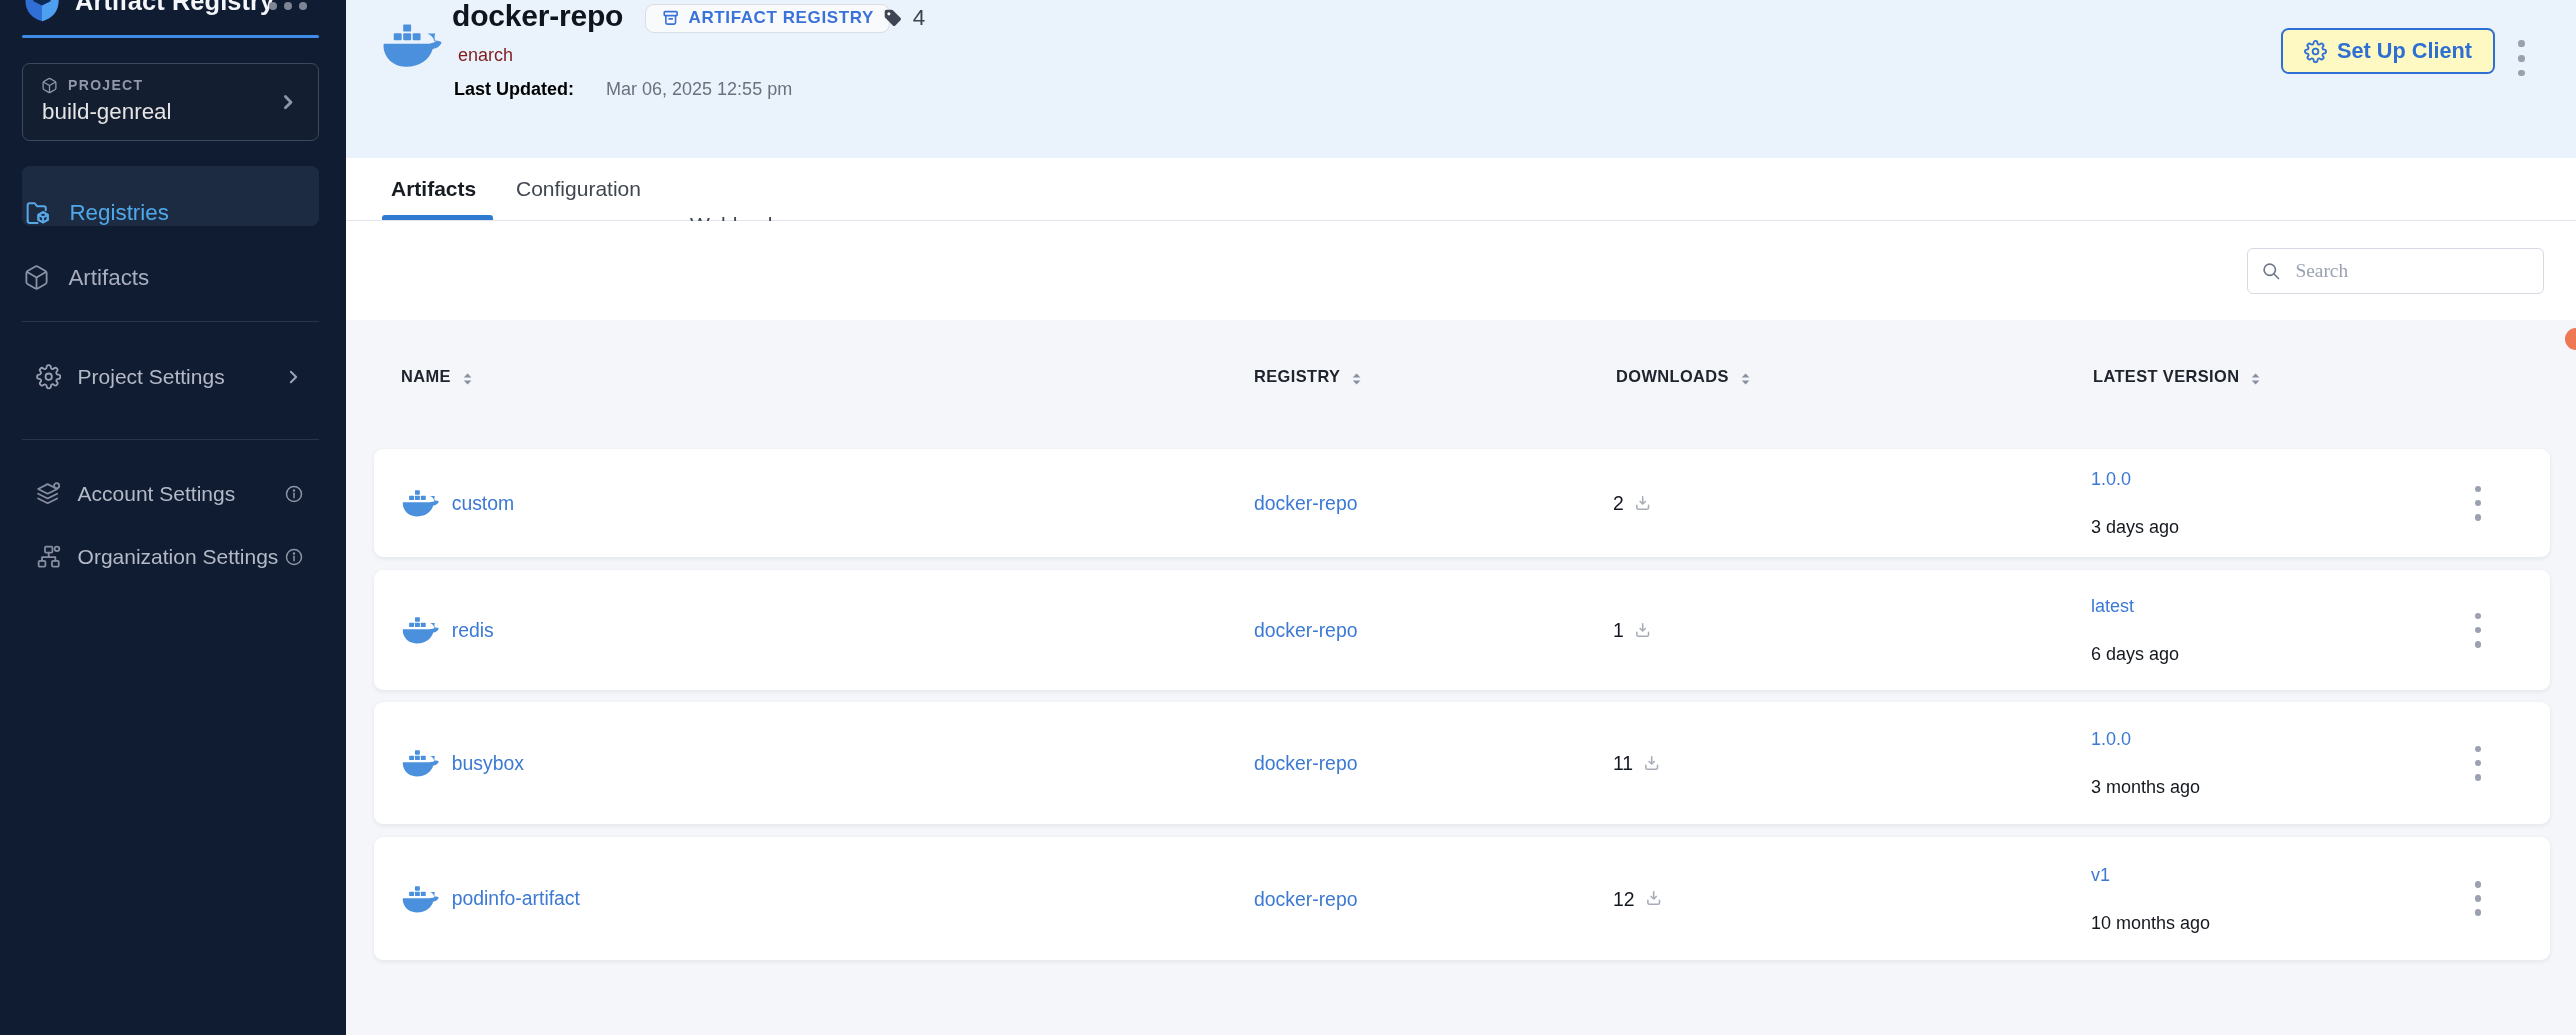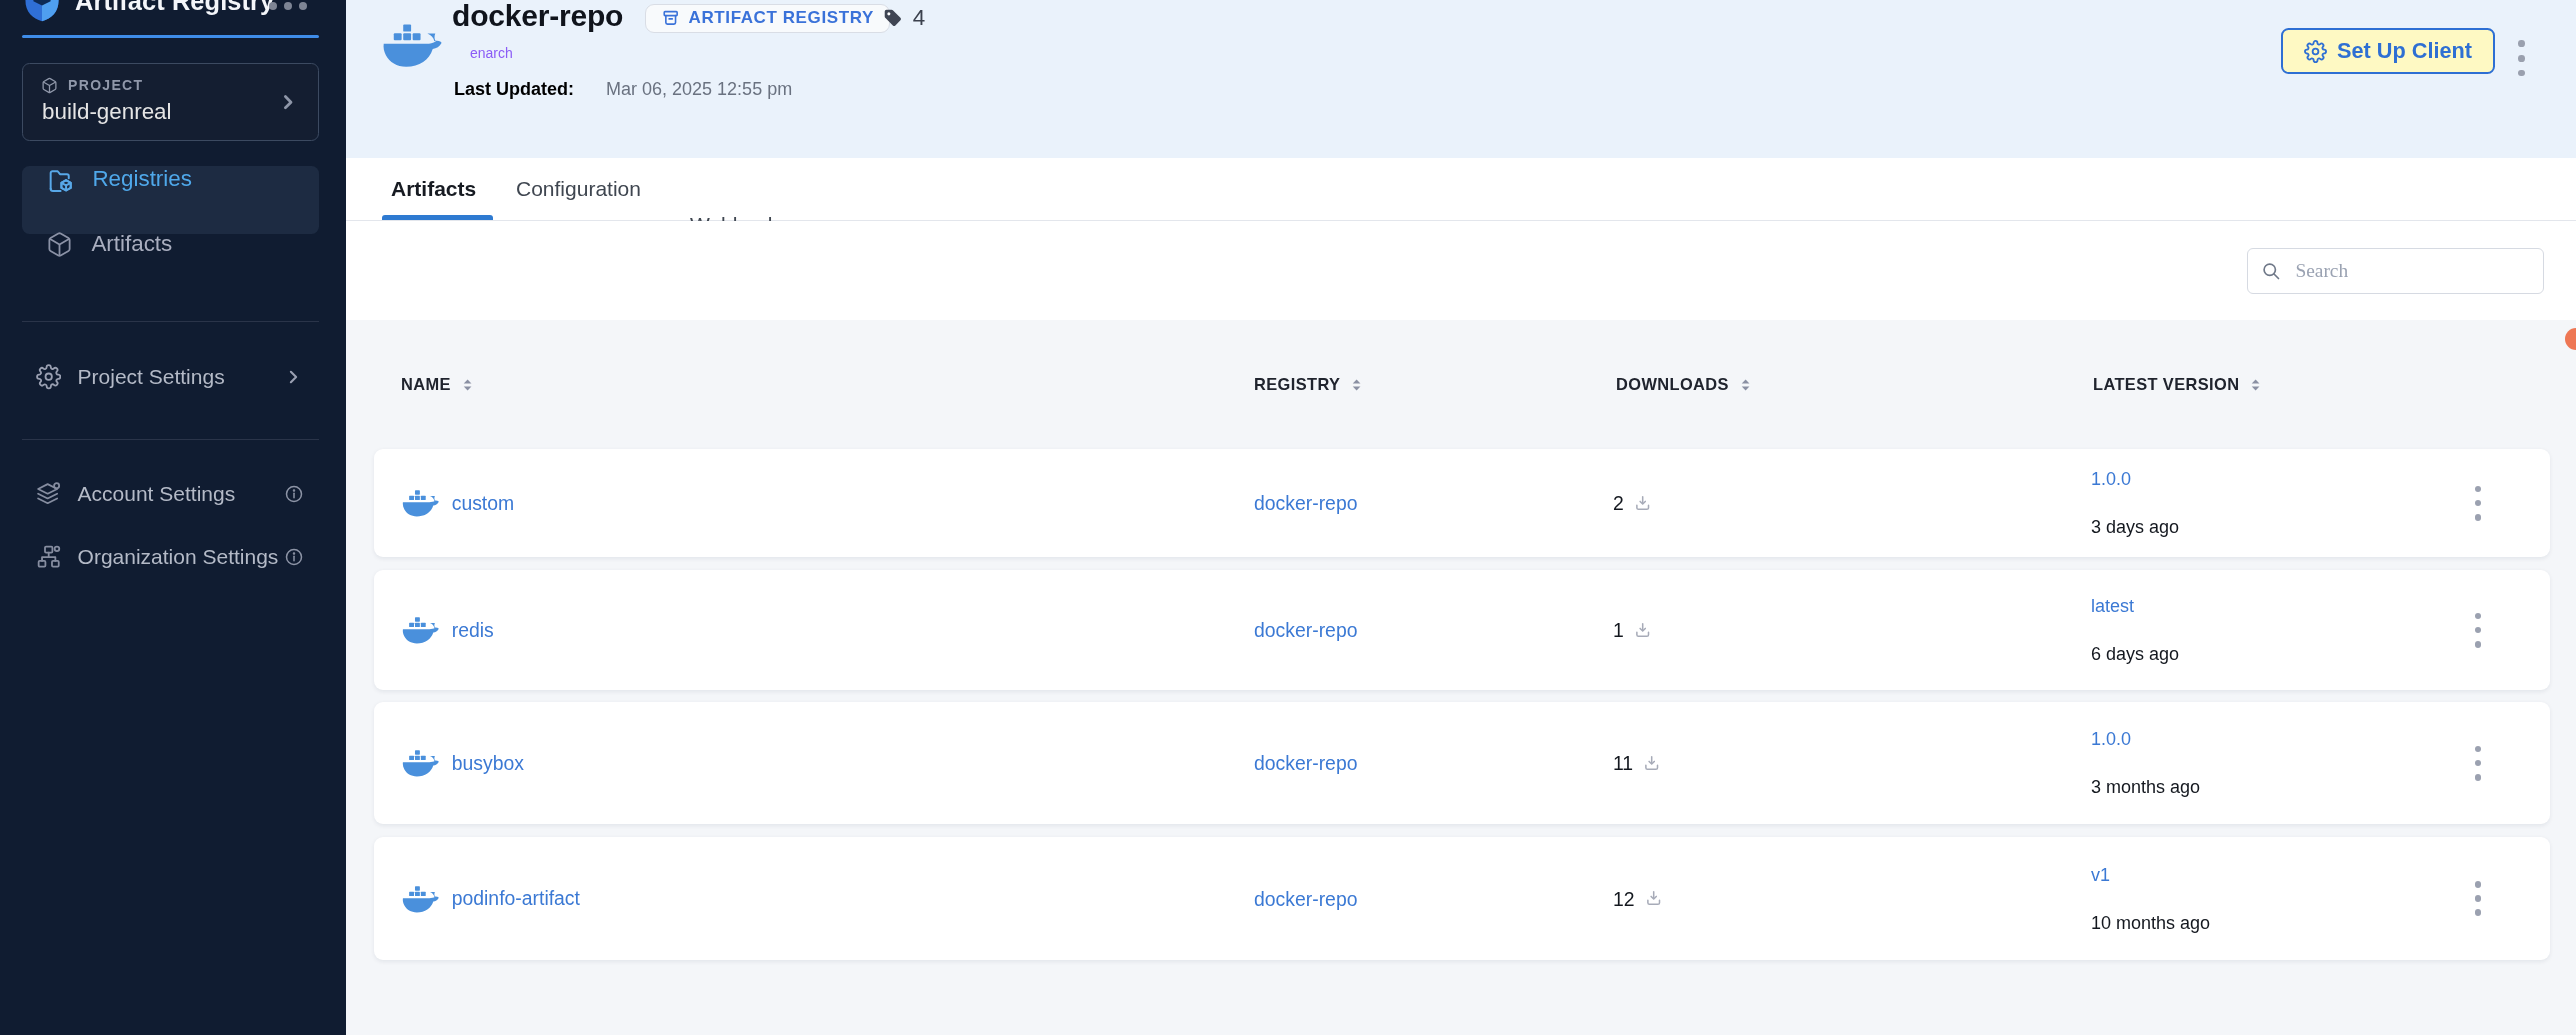--- a/index.html
+++ b/index.html
@@ -14,42 +14,42 @@
   .brand-title{font-size:25.4px;font-weight:bold;color:#f4f6fa;letter-spacing:0.1px;white-space:nowrap;}
   .sb-dots{position:absolute;right:39px;top:1.5px;display:flex;gap:6.7px;cursor:pointer;}
   .sb-dots i{width:8.2px;height:8.2px;border-radius:50%;background:#7d8494;}
   .sb-rule{position:absolute;left:22.4px;width:297px;top:35px;height:3px;background:#3f8ce8;border-radius:1.5px;}
   .project-card{position:absolute;left:22.4px;top:63px;width:297px;height:78px;box-sizing:border-box;
        background:#141e31;border:1.5px solid #3c4a61;border-radius:7.5px;cursor:pointer;}
   .pc-top{position:absolute;left:18px;top:12.7px;display:flex;align-items:center;gap:9.7px;
        color:#9098aa;font-size:14px;font-weight:bold;letter-spacing:1.3px;}
   .pc-name{position:absolute;left:18.7px;top:35px;font-size:22.4px;color:#e5e5e5;}
   .pc-chevron{position:absolute;right:19.4px;top:27px;}
-  .nav-item{position:absolute;left:22.4px;width:297px;height:68px;border-radius:7.5px;display:flex;
-       align-items:flex-start;gap:18px;padding-left:24px;box-sizing:border-box;font-size:22.4px;cursor:pointer;}
+  .nav-item{position:absolute;left:22.4px;width:297px;height:60px;border-radius:7.5px;display:flex;
+       align-items:flex-end;gap:18px;padding-left:1px;box-sizing:border-box;font-size:22.4px;cursor:pointer;}
   .nav-item.active{background:#1d2b42;color:#4fa8ea;font-weight:500;}
   .nav-item.idle{color:#a9aebf;}
   .sb-divider{position:absolute;left:22.4px;width:297px;border-top:1.5px solid #2a3449;}
   .set-row{position:absolute;left:22.4px;width:297px;height:52px;display:flex;align-items:center;gap:16.4px;
        padding-left:13.4px;box-sizing:border-box;font-size:21px;color:#b4bac7;cursor:pointer;}
   .set-row .trail{position:absolute;right:15px;top:50%;transform:translateY(-50%);}
 
   
   .main{position:absolute;left:346px;top:0;width:2230px;height:1035px;background:#f4f6f9;}
 
   
   .hdr{position:absolute;top:0;left:0;right:0;height:158px;background:#eaf2fb;}
   .hdr-whale{position:absolute;left:33px;top:19.4px;}
   .h-title{position:absolute;left:106px;top:-1.5px;font-size:30px;font-weight:bold;color:#10141c;letter-spacing:-0.2px;}
   .h-badge{position:absolute;left:299px;top:3.7px;height:27px;display:inline-flex;align-items:center;gap:8.2px;
        padding:0 15px;border:1.5px solid #d9dde5;border-radius:9px;background:#f8fafc;
        color:#3a72d9;font-size:17px;font-weight:bold;letter-spacing:0.6px;}
   .h-tag{position:absolute;left:536px;top:5.2px;display:flex;align-items:center;gap:9px;}
   .h-tag .cnt{font-size:22.4px;color:#3b414d;}
-  .h-sub{position:absolute;left:124px;top:45px;font-size:14px;color:#8b5cf6;}
+  .h-sub{position:absolute;left:112px;top:45px;font-size:18px;color:#7f1d1d;}
   .h-upd{position:absolute;left:108px;top:79px;font-size:18px;}
   .h-upd .lab{font-weight:bold;color:#000000;}
   .h-upd .val{color:#6a7280;margin-left:27px;}
   .setup-btn{position:absolute;right:81px;top:28px;height:46px;box-sizing:border-box;padding:0 21px;
        display:inline-flex;align-items:center;gap:10.5px;background:#fef9c3;border:2.2px solid #2e6fd3;
        border-radius:7.5px;color:#2e6fd3;font-size:21.7px;font-weight:bold;cursor:pointer;}
   .hdr-kebab{position:absolute;right:48px;top:37px;display:flex;flex-direction:column;gap:8.2px;cursor:pointer;padding:3px;}
   .hdr-kebab i{width:6.7px;height:6.7px;border-radius:50%;background:#9aa0ae;}
 
   
@@ -64,21 +64,21 @@
   .search{position:absolute;right:32px;top:27px;width:297px;height:46px;box-sizing:border-box;
        border:1.5px solid #d6dae2;border-radius:6px;display:flex;align-items:center;gap:12px;
        padding:0 13.4px;background:#fff;}
   .search input{border:none;outline:none;font-size:19.4px;color:#3c434f;width:100%;background:transparent;
        font-family:Liberation Serif, serif;}
   .search input::placeholder{color:#9aa2b2;}
 
   
   .content{position:absolute;top:320px;left:0;right:0;bottom:0;background:#f4f6f9;overflow:hidden;}
   .notif-dot{position:absolute;right:-11.2px;top:7.5px;width:22.4px;height:22.4px;border-radius:50%;background:#ee7754;}
-  .col{position:absolute;top:55px;display:flex;align-items:center;gap:11px;font-size:16.4px;font-weight:bold;
+  .col{position:absolute;top:47px;display:flex;align-items:flex-end;gap:11px;font-size:16.4px;font-weight:bold;
        color:#20242e;letter-spacing:0.4px;cursor:pointer;}
   .card{position:absolute;left:28px;width:2176px;background:#fff;border-radius:9px;
        box-shadow:0 1.5px 4.5px rgba(20,30,60,.07);}
   .cell-name{position:absolute;left:26px;top:50%;transform:translateY(-50%);display:flex;align-items:center;gap:12.7px;}
   .cell-name a{font-size:19.4px;color:#3b79d4;text-decoration:none;cursor:pointer;text-align:center;}
   .cell-reg{position:absolute;left:880px;top:50%;transform:translateY(-50%);font-size:19.4px;color:#3b79d4;cursor:pointer;}
   .cell-dl{position:absolute;left:1239px;top:50%;transform:translateY(-50%);display:flex;align-items:center;gap:9px;
        font-size:19.4px;color:#14181f;}
   .cell-ver{position:absolute;left:1717px;top:50%;transform:translateY(-50%);display:flex;flex-direction:column;gap:27px;justify-content:center;}
   .cell-ver .ver{font-size:18px;color:#3b79d4;cursor:pointer;}

